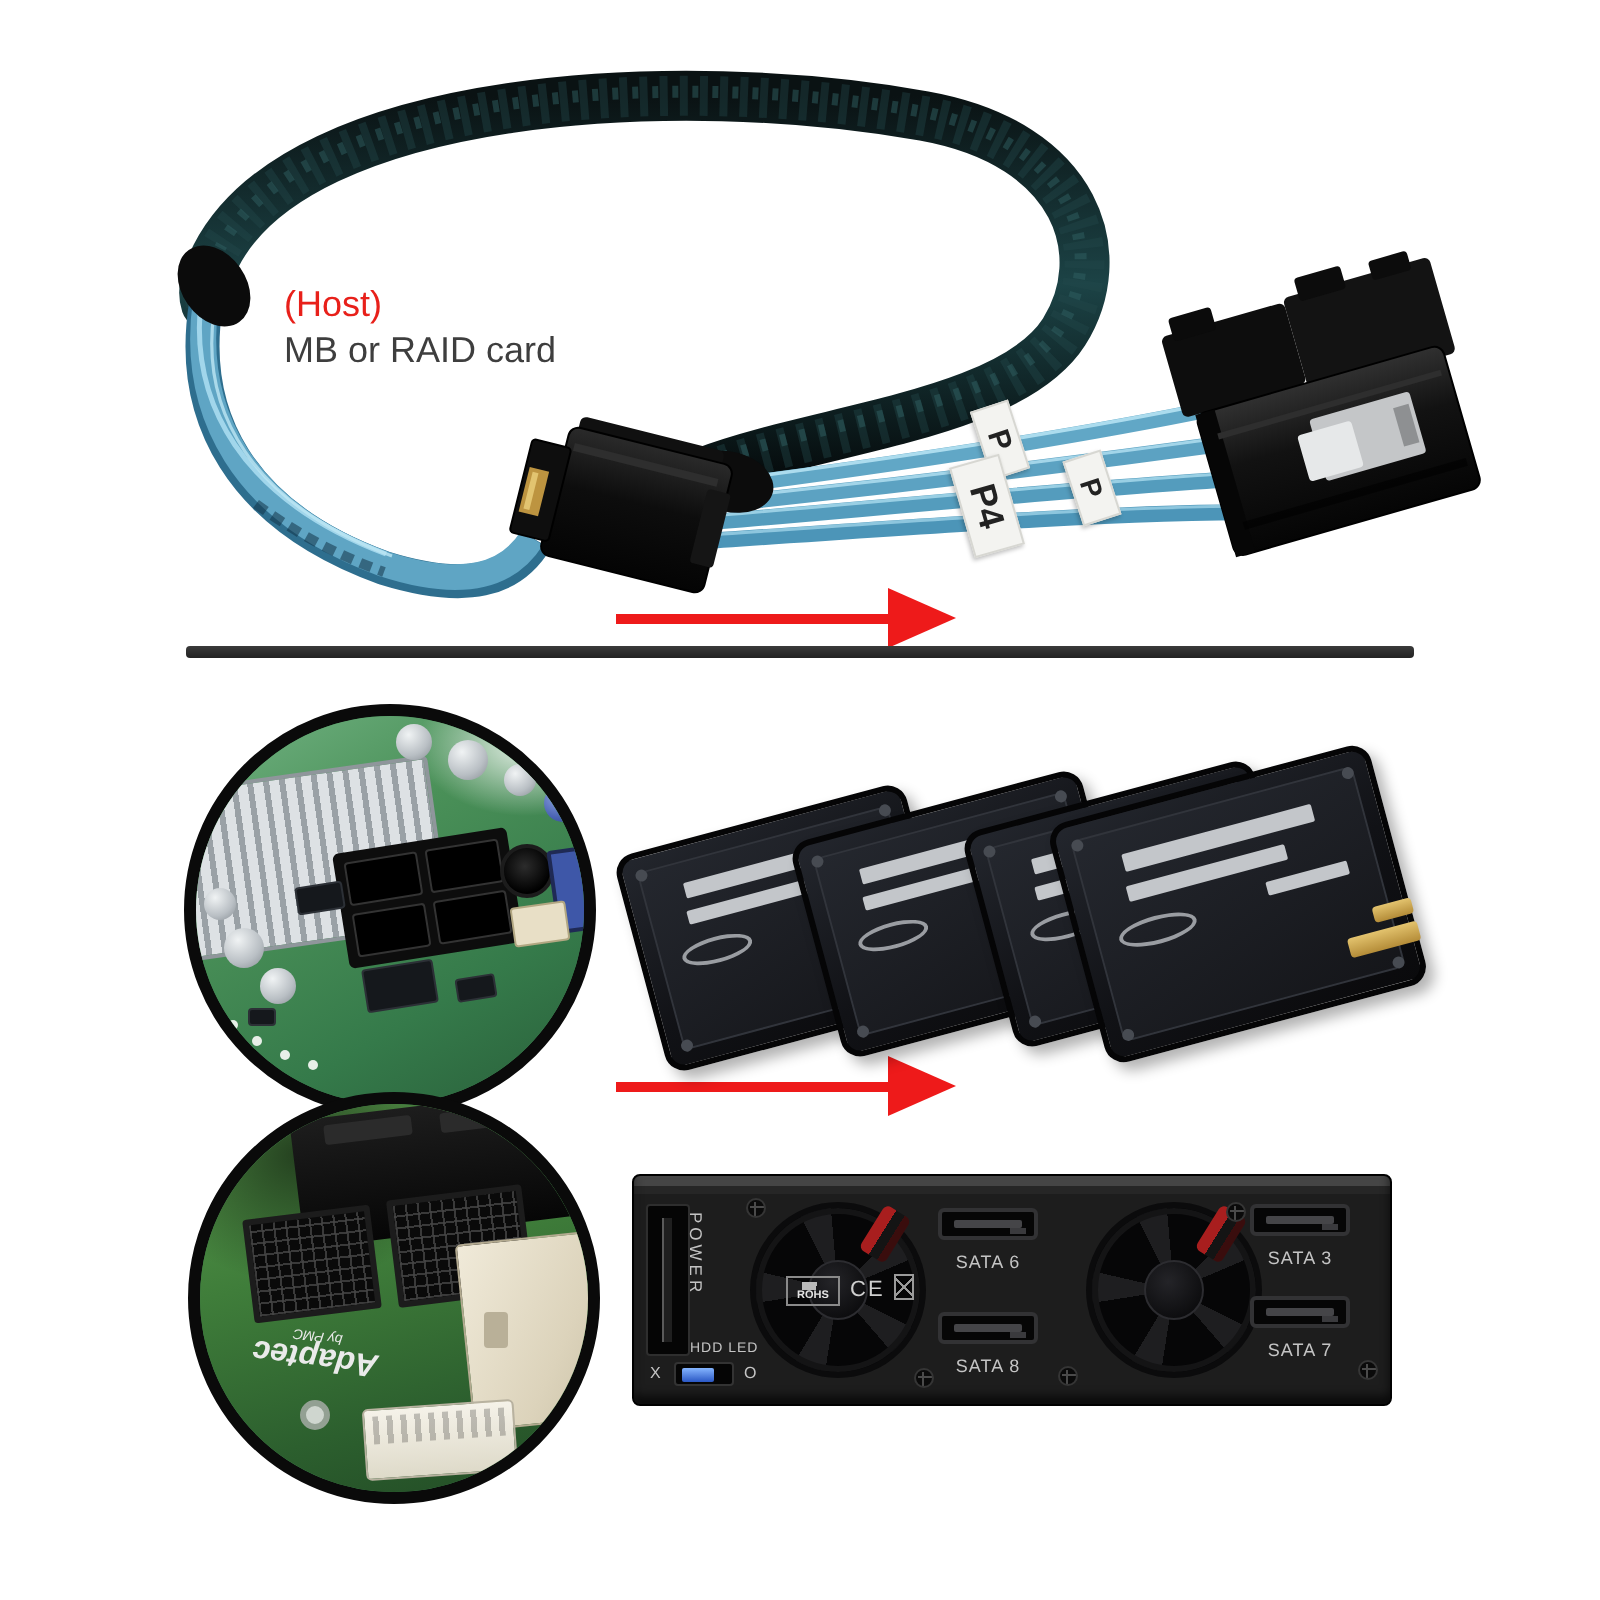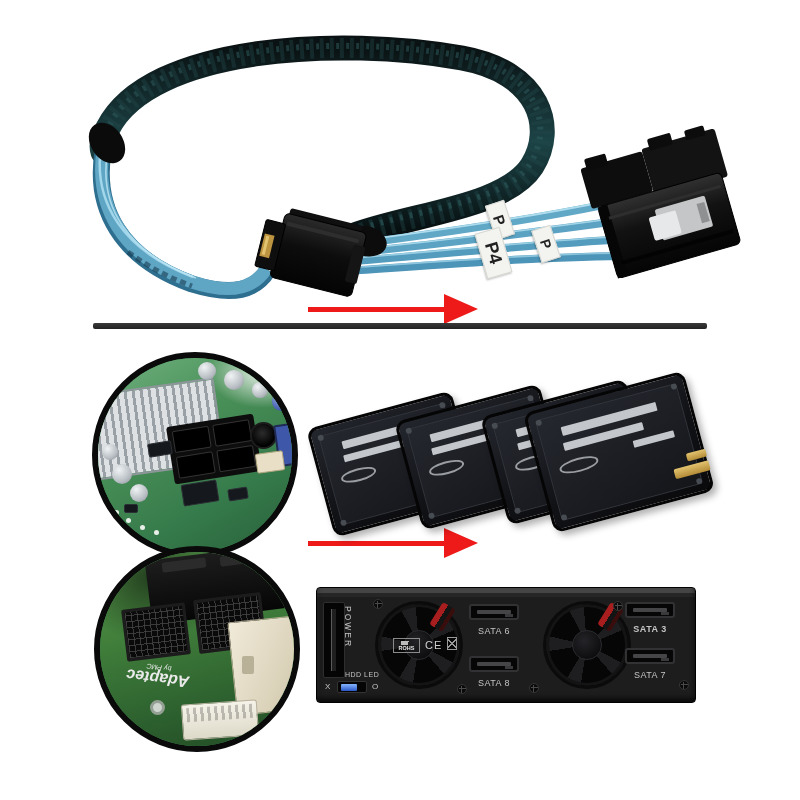--- a/index.html
+++ b/index.html
@@ -176,20 +176,22 @@
     <span>P</span>
   </div>
   <div class="flag" style="left:529px;top:234px;width:34px;height:20px;transform:rotate(72deg);font-size:14px;">
     <span>P</span>
   </div>
   <div class="flag" style="left:470px;top:240px;width:47px;height:26px;transform:rotate(74deg);font-size:18px;">
     <span>P4</span>
   </div>
 
   <div class="annot" style="left:142px;top:141px;">
+    <div class="tag">(Host)</div>
+    <div>MB or RAID card</div>
   </div>
 
 
   <div class="red-arrow" style="left:308px;top:293px;">
     <div class="shaft"></div>
     <div class="head"></div>
   </div>
 
   <div class="divider"></div>
 
@@ -328,21 +330,21 @@
     <div class="bp-label" style="left:147px;top:38px;width:60px;">SATA 6</div>
     <div class="sata-port" style="left:152px;top:68px;">
       <div class="slot"></div>
         <div class="slot2"></div>
     </div>
     <div class="bp-label" style="left:147px;top:90px;width:60px;">SATA 8</div>
     <div class="sata-port" style="left:308px;top:14px;">
       <div class="slot"></div>
         <div class="slot2"></div>
     </div>
-    <div class="bp-label" style="left:303px;top:36px;width:60px;font-weight:bold;">SATA 3</div>
+    <div class="bp-label" style="left:303px;top:36px;width:60px;">SATA 3</div>
     <div class="sata-port" style="left:308px;top:60px;">
       <div class="slot"></div>
         <div class="slot2"></div>
     </div>
     <div class="bp-label" style="left:303px;top:82px;width:60px;">SATA 7</div>
 
     <div class="screw" style="left:56px;top:11px;"></div>
     <div class="screw" style="left:140px;top:96px;"></div>
     <div class="screw" style="left:212px;top:95px;"></div>
     <div class="screw" style="left:296px;top:13px;"></div>

